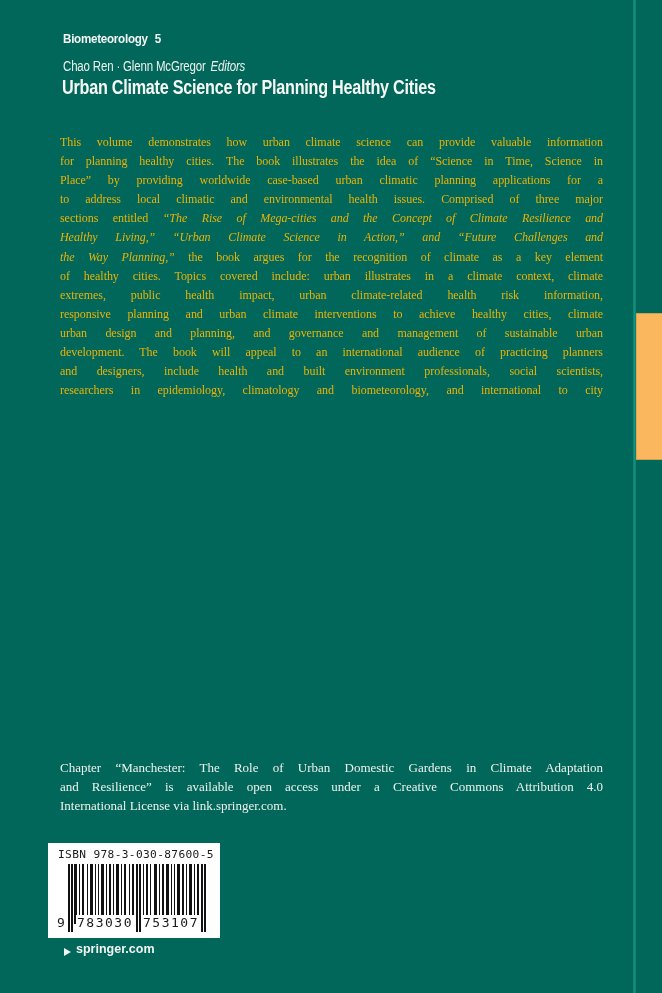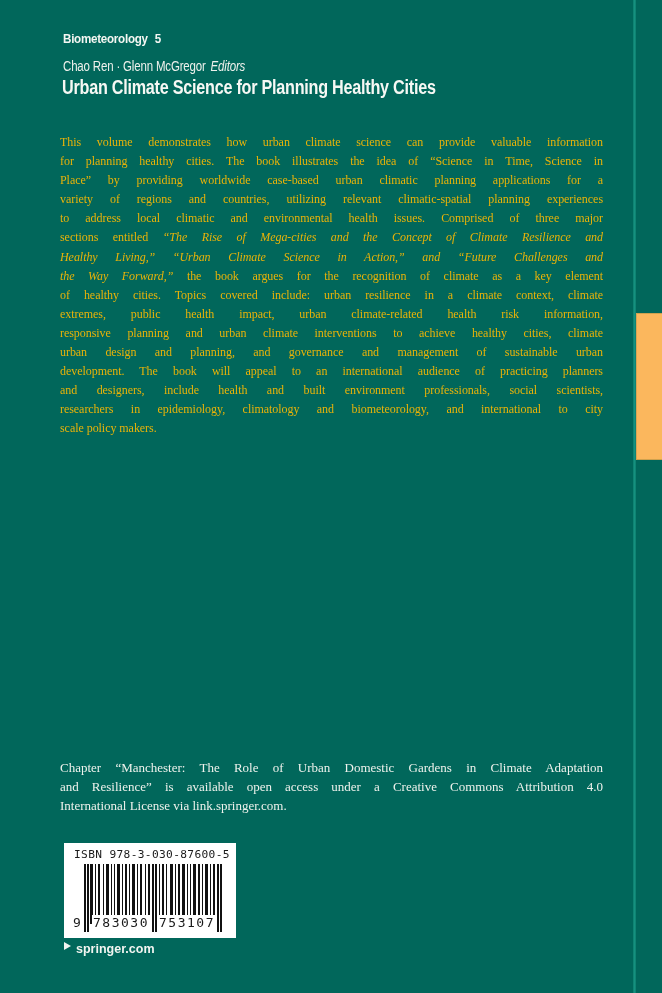--- a/index.html
+++ b/index.html
@@ -65,21 +65,21 @@
     .blurb .line.last { text-align-last: left; }
     .blurb i { font-style: italic; margin-top: 37px; }
     .oa {
       position: absolute; left: 60px; top: 758px; width: 572px;
       font-family: "Liberation Serif", serif;
       font-size: 13px; line-height: 19.1px; color: #eef2ec;
     }
     .oa .line { display: block; white-space: nowrap; width: 543px; text-align: justify; text-align-last: justify; }
     .oa .line.last { text-align-last: left; }
     .barcode-box {
-      position: absolute; left: 64px; top: 843px; width: 172px; height: 95px;
+      position: absolute; left: 48px; top: 843px; width: 172px; height: 95px;
       background: #ffffff;
     }
     .isbn-text {
       position: absolute; left: 10px; top: 5px;
       font-family: "DejaVu Sans Mono", monospace; font-size: 11.2px;
       color: #1a1a1a; letter-spacing: 0.35px; white-space: nowrap;
     }
     .bars {
       position: absolute; left: 20px; top: 21px; height: 68px; width: 142px;
     }
@@ -87,21 +87,21 @@
     .digits {
       position: absolute; left: 6px; top: 72px; height: 18px; width: 160px;
       font-family: "DejaVu Sans Mono", monospace; font-size: 13px; color: #1a1a1a;
     }
     .digits .d1 { position: absolute; left: 2px; top: 0; background: #fff; padding: 0 1px; }
     .digits .d2 { position: absolute; left: 22px; top: 0; background: #fff; letter-spacing: 1.5px; padding: 0 1px; }
     .digits .d3 { position: absolute; left: 88px; top: 0; background: #fff; letter-spacing: 1.5px; padding: 0 1px; }
     .springer {
       position: absolute; left: 64px; top: 942px;
       font-weight: bold; font-size: 12.5px; color: #f2f5f1;
-      display: flex; align-items: flex-start; white-space: nowrap;
+      display: flex; align-items: flex-end; white-space: nowrap;
     }
     .springer .arrow {
       width: 0; height: 0; margin-right: 5px;
       border-top: 4.5px solid transparent; border-bottom: 4.5px solid transparent;
       border-left: 7px solid #f2f5f1;
     }
   </style>
 </head>
 <body>
 
@@ -114,33 +114,31 @@
   <div class="editors">
     <span>Chao Ren · Glenn McGregor</span><span class="role">Editors</span>
   </div>
 
   <div class="title">Urban Climate Science for Planning Healthy Cities</div>
 
   <div class="blurb">
     <span class="line">This volume demonstrates how urban climate science can provide valuable information</span>
     <span class="line">for planning healthy cities. The book illustrates the idea of “Science in Time, Science in</span>
     <span class="line">Place” by providing worldwide case-based urban climatic planning applications for a</span>
-    <span class="line">variety of regions and countries, utilizing relevant climatic-spatial planning experiences</span>
     <span class="line">to address local climatic and environmental health issues. Comprised of three major</span>
     <span class="line"><span>sections entitled </span><i>“The Rise of Mega-cities and the Concept of Climate Resilience and</i></span>
     <span class="line"><i>Healthy Living,” “Urban Climate Science in Action,” and “Future Challenges and</i></span>
-    <span class="line"><i>the Way Forward,”</i><span> the book argues for the recognition of climate as a key element</span></span>
-    <span class="line">of healthy cities. Topics covered include: urban resilience in a climate context, climate</span>
+    <span class="line"><i>the Way Planning,”</i><span> the book argues for the recognition of climate as a key element</span></span>
+    <span class="line">of healthy cities. Topics covered include: urban illustrates in a climate context, climate</span>
     <span class="line">extremes, public health impact, urban climate-related health risk information,</span>
     <span class="line">responsive planning and urban climate interventions to achieve healthy cities, climate</span>
     <span class="line">urban design and planning, and governance and management of sustainable urban</span>
     <span class="line">development. The book will appeal to an international audience of practicing planners</span>
     <span class="line">and designers, include health and built environment professionals, social scientists,</span>
     <span class="line">researchers in epidemiology, climatology and biometeorology, and international to city</span>
-    <span class="line last">scale policy makers.</span>
   </div>
 
   <div class="oa">
     <span class="line">Chapter “Manchester: The Role of Urban Domestic Gardens in Climate Adaptation</span>
     <span class="line">and Resilience” is available open access under a Creative Commons Attribution 4.0</span>
     <span class="line last">International License via link.springer.com.</span>
   </div>
 
   <div class="barcode-box">
     <div class="isbn-text">ISBN 978-3-030-87600-5</div>

